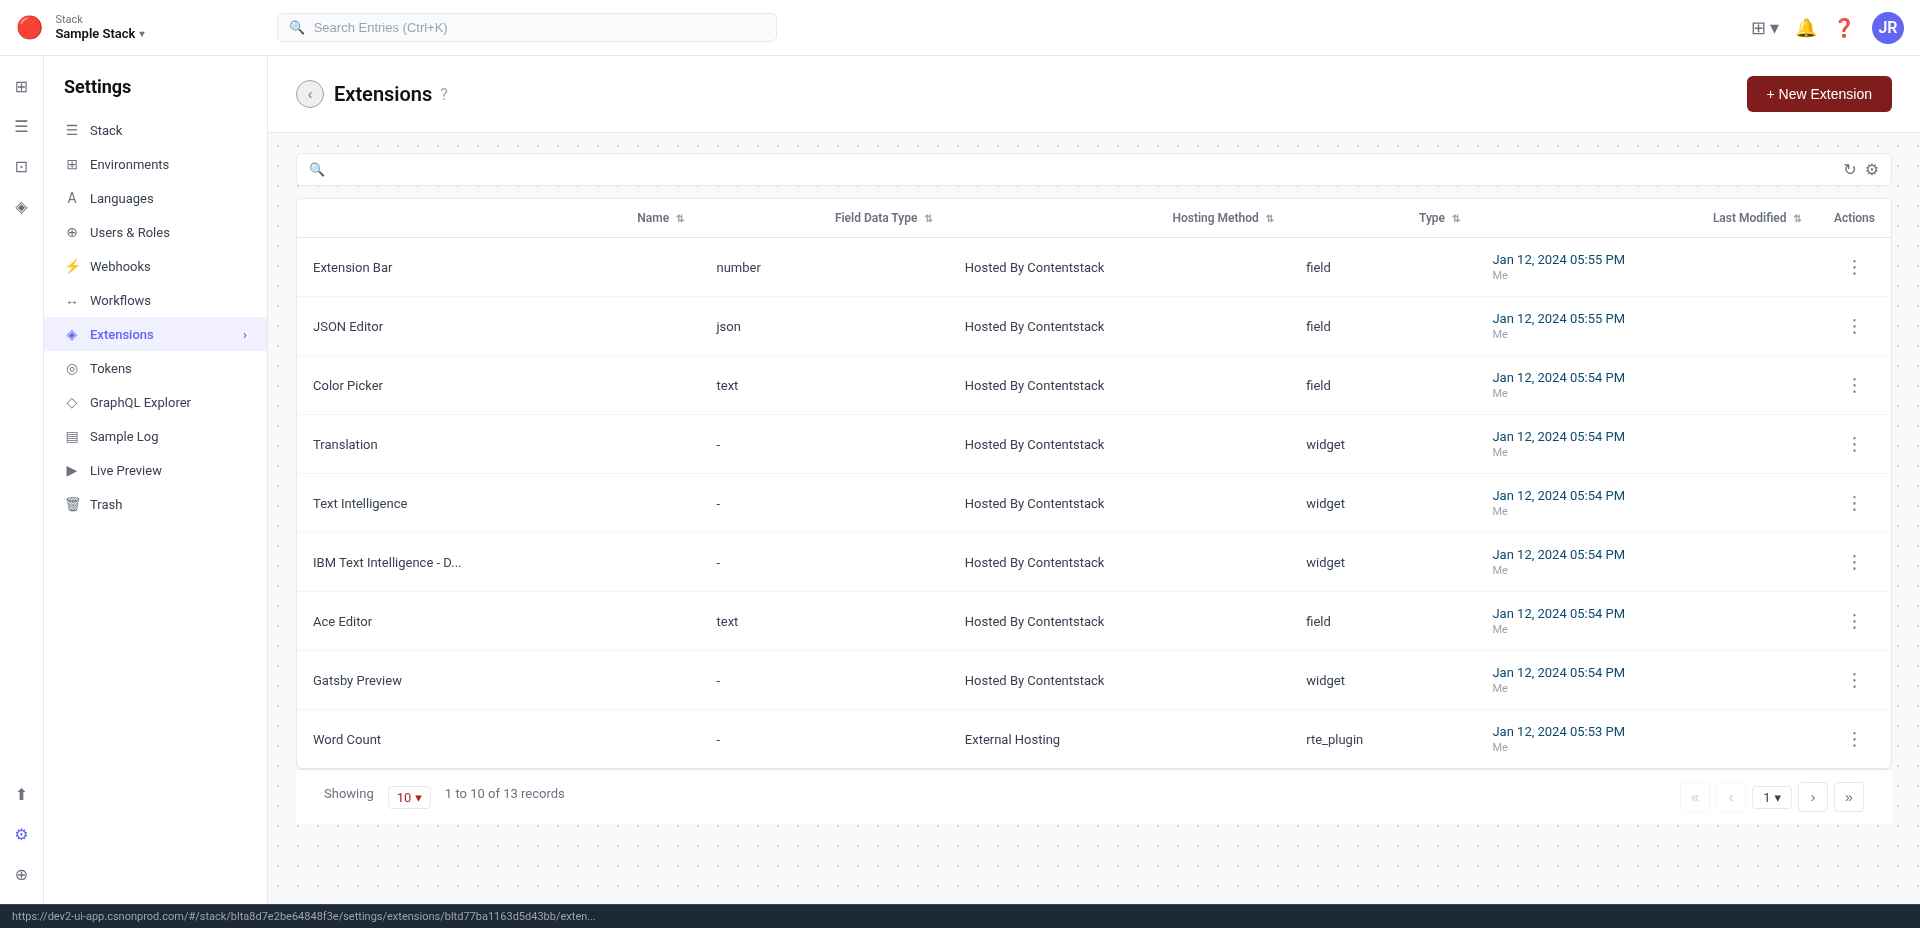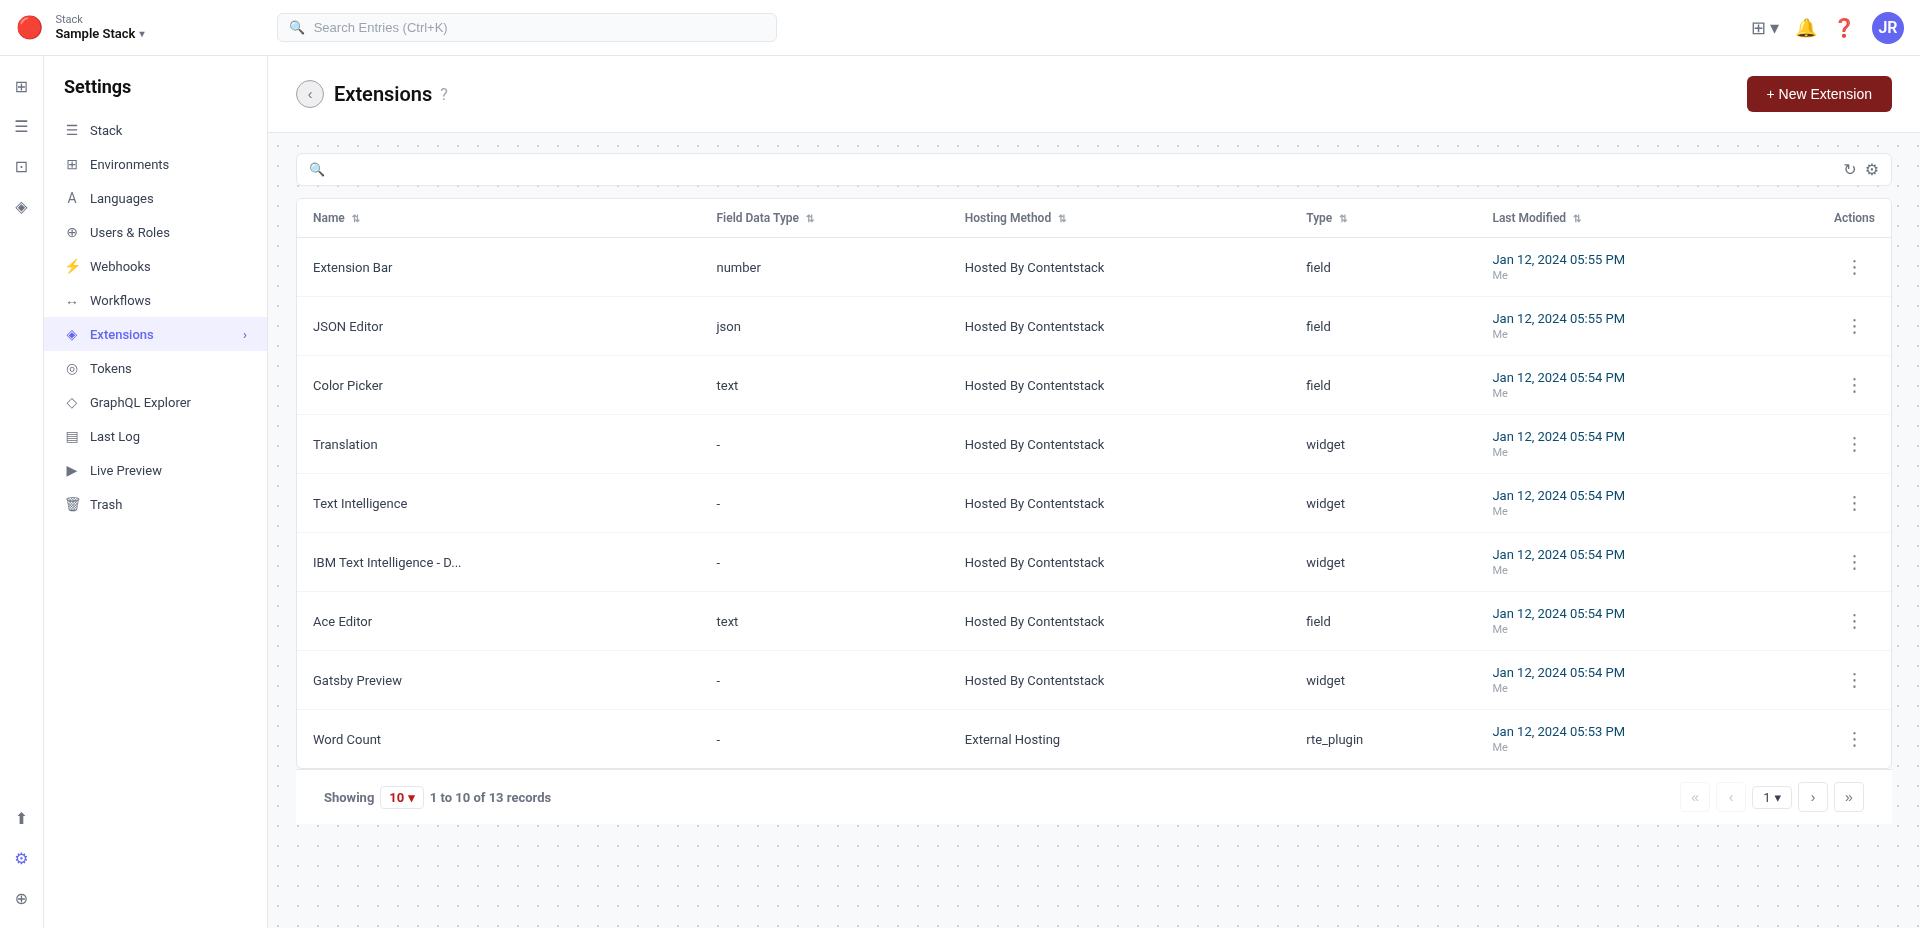--- a/index.html
+++ b/index.html
@@ -102,21 +102,21 @@
     .table-toolbar-icons { display: flex; gap: 8px; align-items: center; }
     .table-toolbar-icon { color: #6b7280; font-size: 16px; cursor: pointer; }
 
     
     .table-container {
       background: #fff; border: 1px solid #e5e7eb; border-radius: 6px; overflow: hidden;
     }
     table { width: 100%; border-collapse: collapse; }
     thead th {
       background: #fff; border-bottom: 1px solid #e5e7eb;
-      padding: 12px 16px; text-align: left; font-size: 12px; font-weight: 600;
+      padding: 12px 16px; text-align: right; font-size: 12px; font-weight: 600;
       color: #6b7280; text-transform: none; white-space: nowrap; user-select: none;
     }
     thead th .sort-icon { color: #9ca3af; margin-left: 4px; font-size: 10px; }
     tbody tr { border-bottom: 1px solid #f3f4f6; }
     tbody tr:last-child { border-bottom: none; }
     tbody td { padding: 14px 16px; font-size: 13px; color: #374151; vertical-align: middle; }
     .col-name { min-width: 260px; }
     .col-fdt { min-width: 160px; }
     .col-host { min-width: 220px; }
     .col-type { min-width: 120px; }
@@ -128,21 +128,21 @@
       background: none; border: none; cursor: pointer; font-size: 18px;
       color: #6b7280; display: flex; align-items: center; justify-content: center;
       width: 28px; height: 28px; border-radius: 4px; margin: 0 auto;
     }
 
     
     .pagination-bar {
       display: flex; align-items: center; padding: 12px 28px;
       background: #fff; border-top: 1px solid #e5e7eb; gap: 12px;
     }
-    .pagination-showing { font-size: 13px; color: #6b7280; display: flex; align-items: center; gap: 6px; font-weight: bold; }
+    .pagination-showing { font-size: 13px; color: #6b7280; display: flex; align-items: flex-start; gap: 14px; }
     .pagination-per-page {
       display: flex; align-items: center; gap: 4px;
       border: 1px solid #e5e7eb; border-radius: 4px; padding: 3px 8px;
       cursor: pointer; font-size: 13px; color: #b91c1c;
     }
     .pagination-controls { margin-left: auto; display: flex; align-items: center; gap: 6px; }
     .pag-btn {
       width: 30px; height: 30px; border: 1px solid #e5e7eb; border-radius: 4px;
       background: #fff; cursor: pointer; display: flex; align-items: center; justify-content: center;
       color: #6b7280; font-size: 14px;
@@ -240,21 +240,21 @@
       <div class="sidebar-item">
         <span class="sidebar-item-icon">◎</span>
         <span class="sidebar-item-label">Tokens</span>
       </div>
       <div class="sidebar-item">
         <span class="sidebar-item-icon">◇</span>
         <span class="sidebar-item-label">GraphQL Explorer</span>
       </div>
       <div class="sidebar-item">
         <span class="sidebar-item-icon">▤</span>
-        <span class="sidebar-item-label">Last Log</span>
+        <span class="sidebar-item-label">Sample Log</span>
       </div>
       <div class="sidebar-item">
         <span class="sidebar-item-icon">▶</span>
         <span class="sidebar-item-label">Live Preview</span>
       </div>
       <div class="sidebar-item">
         <span class="sidebar-item-icon">🗑</span>
         <span class="sidebar-item-label">Trash</span>
       </div>
     </div>
@@ -442,13 +442,16 @@
               <span>▾</span>
             </div>
             <button class="pag-btn">›</button>
             <button class="pag-btn">»</button>
           </div>
         </div>
       </div>
     </div>
   </div>
 
+  <div class="statusbar">
+    <span class="statusbar-url">https://dev2-ui-app.csnonprod.com/#/stack/blta8d7e2be64848f3e/settings/extensions/bltd77ba1163d5d43bb/exten...</span>
+  </div>
 </div>
 
 </body></html>

